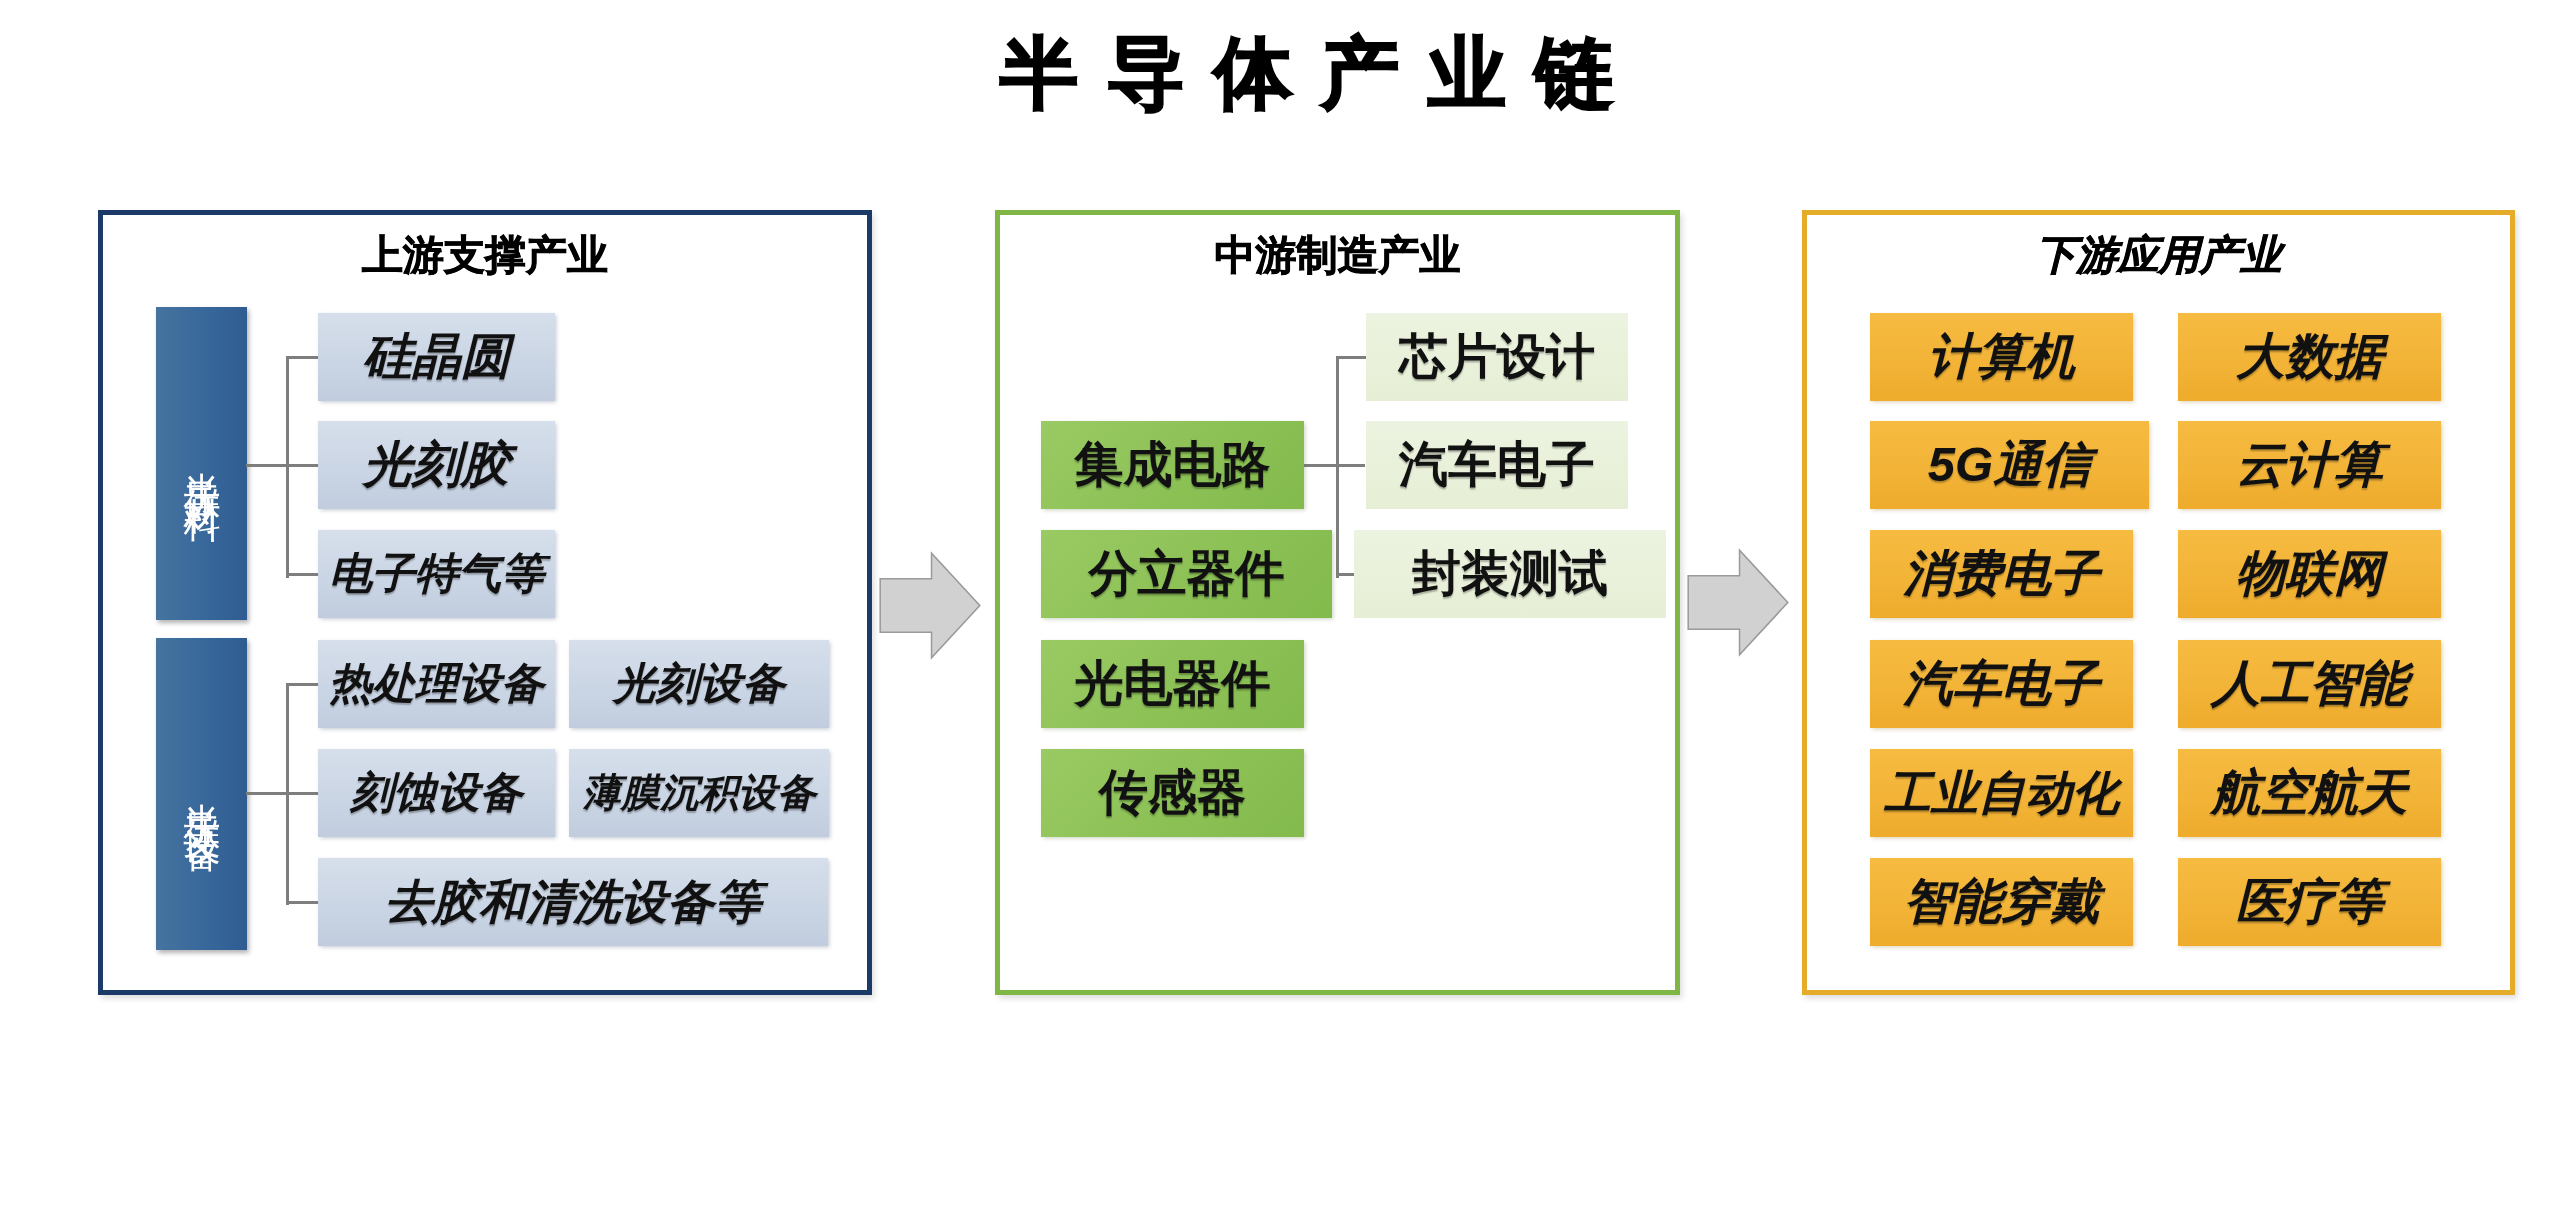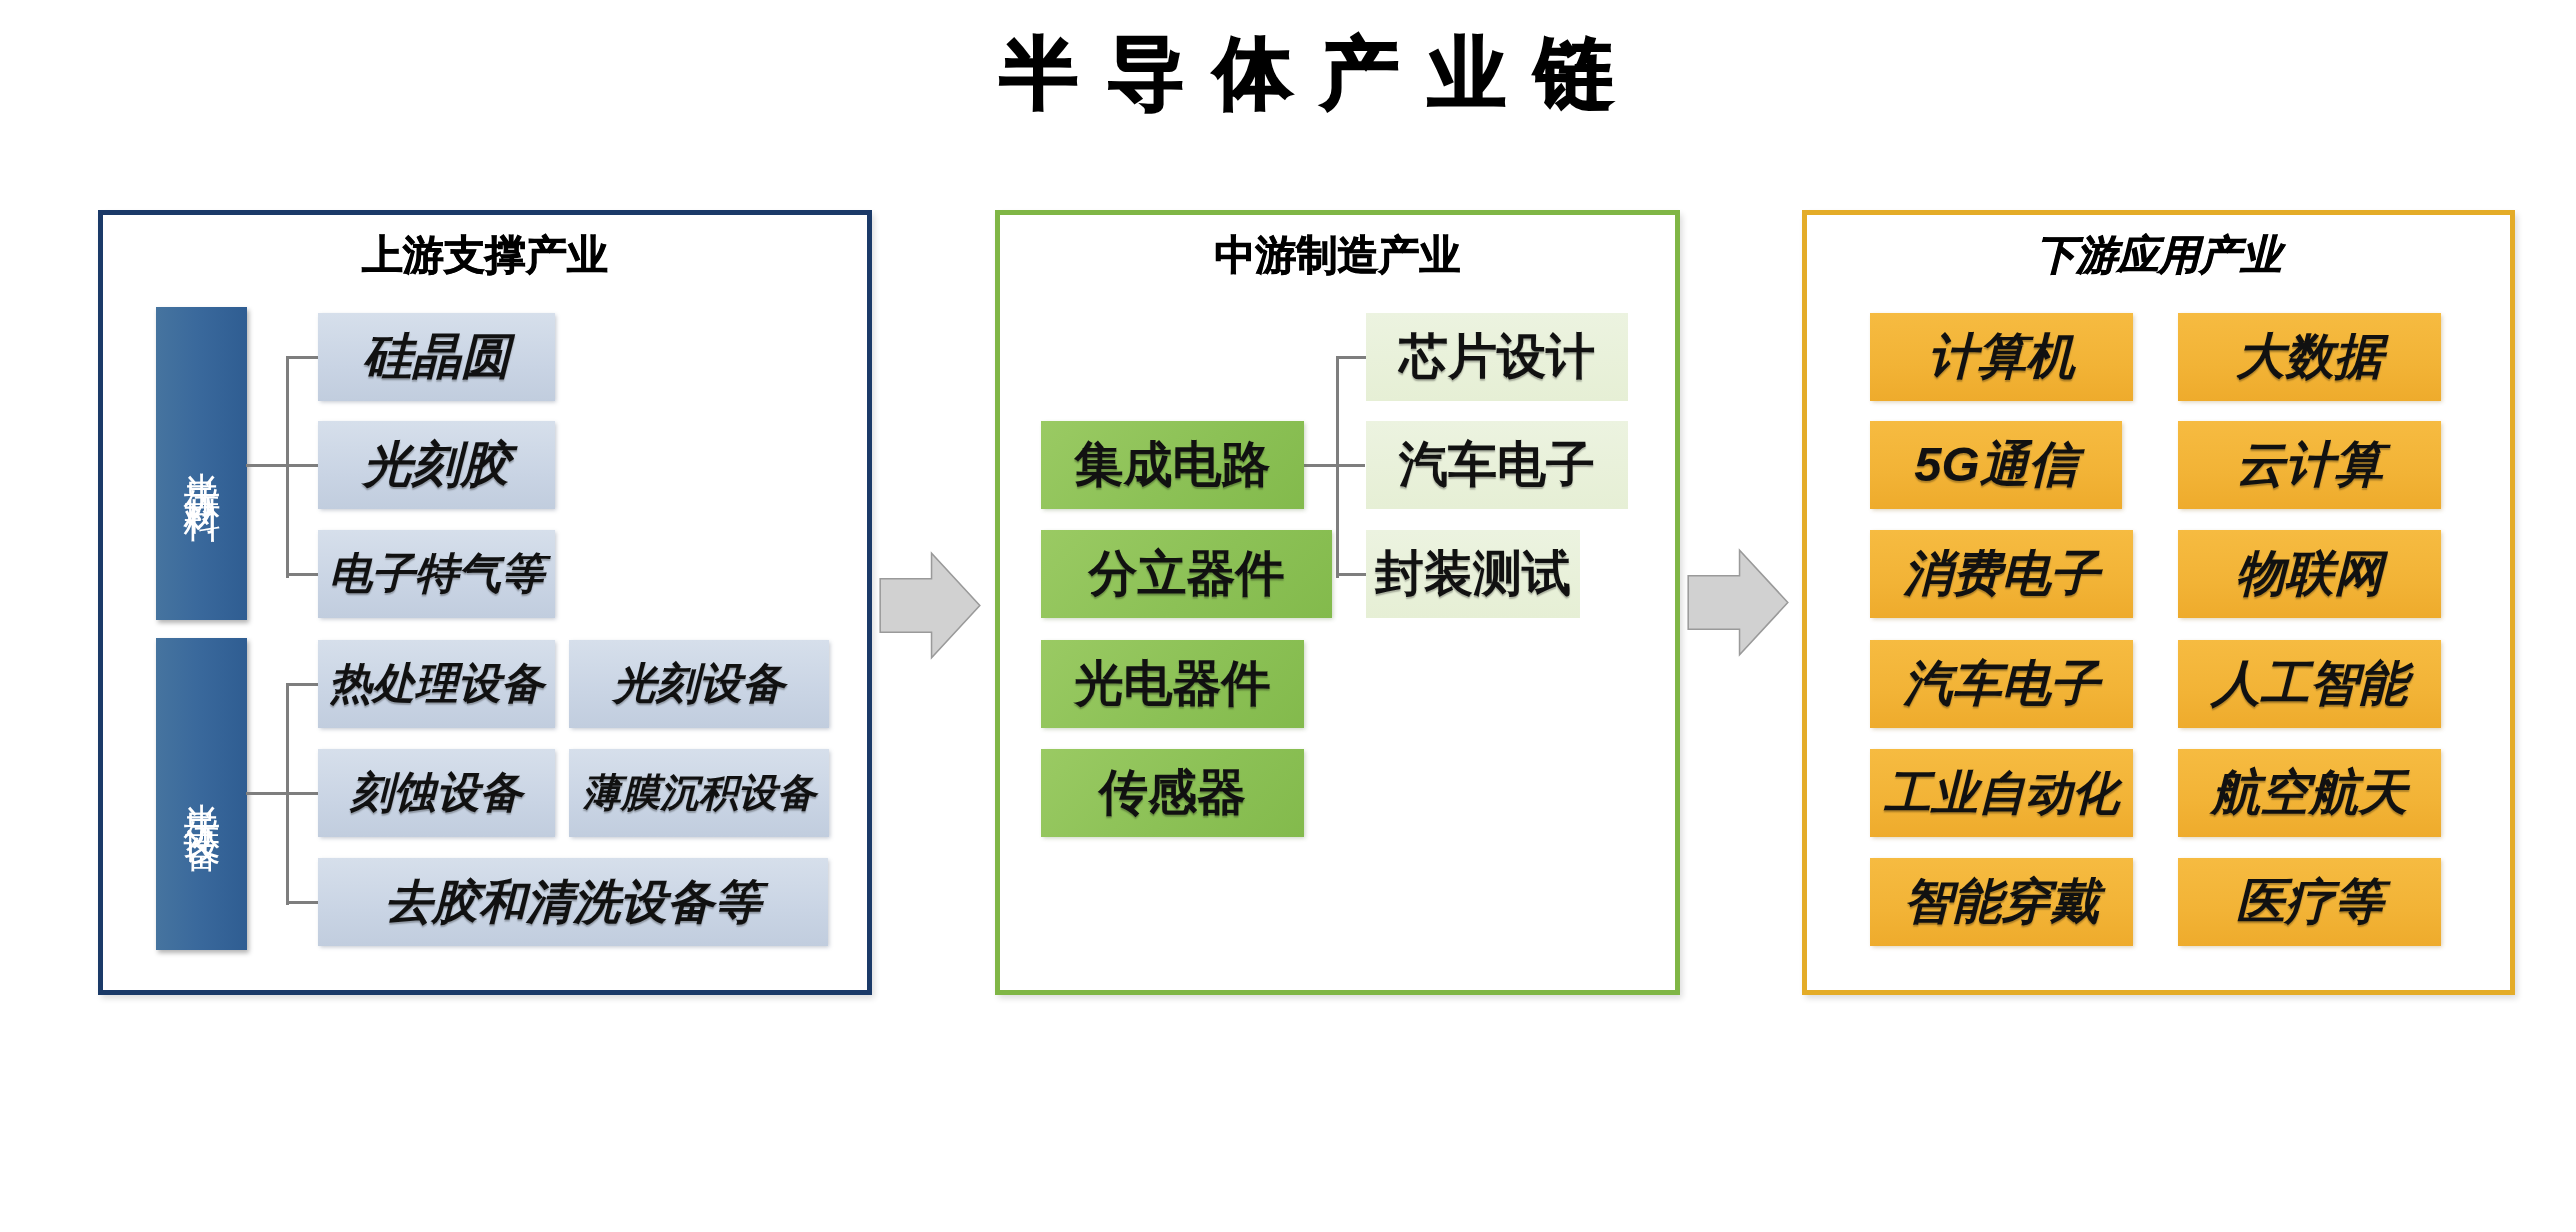--- a/index.html
+++ b/index.html
@@ -91,30 +91,30 @@
     <div class="line hline" style="left:336px;top:141px;width:30px;"></div>
     <div class="line hline" style="left:336px;top:358px;width:30px;"></div>
 
     <div class="item green" style="left:41px;top:206px;width:263px;">集成电路</div>
     <div class="item green" style="left:41px;top:315px;width:291px;">分立器件</div>
     <div class="item green" style="left:41px;top:425px;width:263px;">光电器件</div>
     <div class="item green" style="left:41px;top:534px;width:263px;">传感器</div>
 
     <div class="item pale" style="left:366px;top:98px;width:262px;">芯片设计</div>
     <div class="item pale" style="left:366px;top:206px;width:262px;">汽车电子</div>
-    <div class="item pale" style="left:366px;top:315px;width:214px;">封装测试</div>
+    <div class="item pale" style="left:354px;top:315px;width:312px;">封装测试</div>
   </div>
 
   <div class="panel panel-downstream">
     <div class="panel-title">下游应用产业</div>
 
     <div class="item amber" style="left:63px;top:98px;width:263px;">计算机</div>
     <div class="item amber" style="left:371px;top:98px;width:263px;">大数据</div>
 
-    <div class="item amber" style="left:63px;top:206px;width:252px;">5G通信</div>
+    <div class="item amber" style="left:63px;top:206px;width:279px;">5G通信</div>
     <div class="item amber" style="left:371px;top:206px;width:263px;">云计算</div>
 
     <div class="item amber" style="left:63px;top:315px;width:263px;">消费电子</div>
     <div class="item amber" style="left:371px;top:315px;width:263px;">物联网</div>
 
     <div class="item amber" style="left:63px;top:425px;width:263px;">汽车电子</div>
     <div class="item amber" style="left:371px;top:425px;width:263px;">人工智能</div>
 
     <div class="item amber fs92" style="left:63px;top:534px;width:263px;">工业自动化</div>
     <div class="item amber" style="left:371px;top:534px;width:263px;">航空航天</div>

